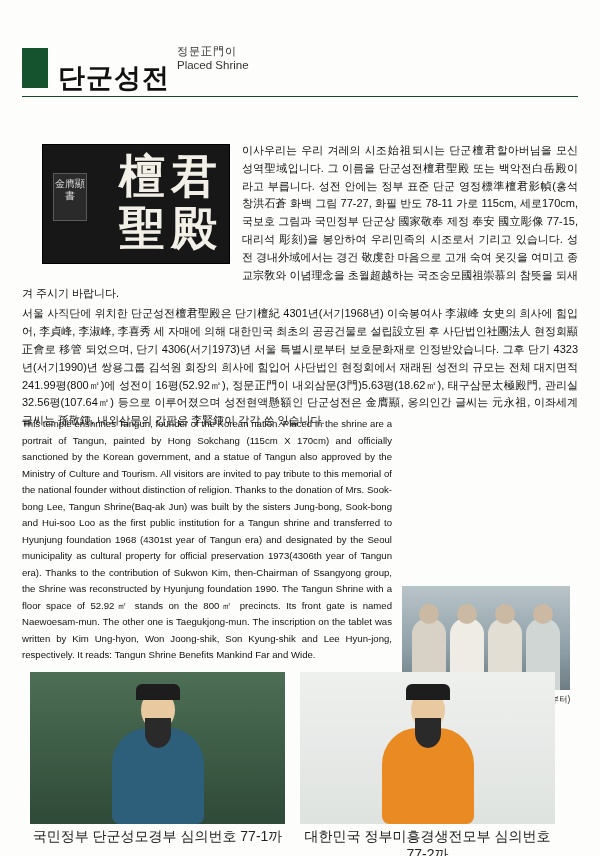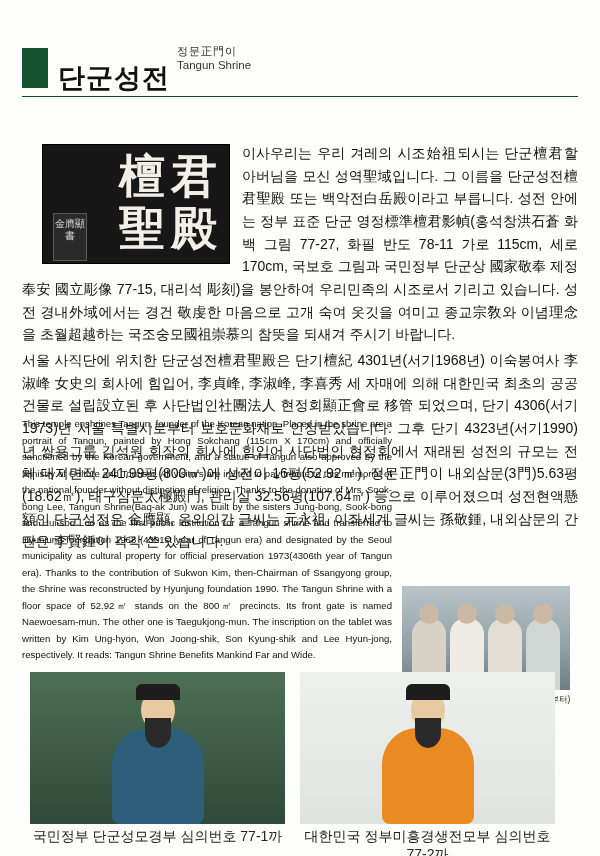--- a/index.html
+++ b/index.html
@@ -111,24 +111,23 @@
     height: 48px;
     background: #2a2a2a;
     border: 1px solid #5a5a5a;
     color: #dedede;
     font-size: 10px;
     line-height: 1.15;
     text-align: center;
     padding-top: 4px;
     box-sizing: border-box;
     font-family: "DejaVu Serif", serif;
-    margin-top: 40px;
   }
   .ko-text {
-    font-size: 14px;
+    font-size: 11px;
     line-height: 1.62;
     text-align: justify;
     color: #111;
     font-family: "Liberation Sans", sans-serif;
   }
   .ko-text p { margin: 0 0 3px 0; }
   
   .mid {
     position: absolute;
     left: 22px;
@@ -310,21 +309,21 @@
 <body>
 
 <div class="page">
 
   <div class="header">
     <div class="header-bar"></div>
     <div class="title-block">
       <div class="title-ko">단군성전</div>
       <div class="title-side">
         <div class="title-hanja">정문正門이</div>
-        <div class="title-en">Tangun Shrine</div>
+        <div class="title-en">Placed Shrine</div>
       </div>
     </div>
   </div>
   <div class="rule"></div>
 
   <div class="ko-section clearfix">
     <div class="plaque">
       <span class="glyph g2">檀</span>
       <span class="glyph g1">君</span>
       <span class="glyph g4">聖</span>

